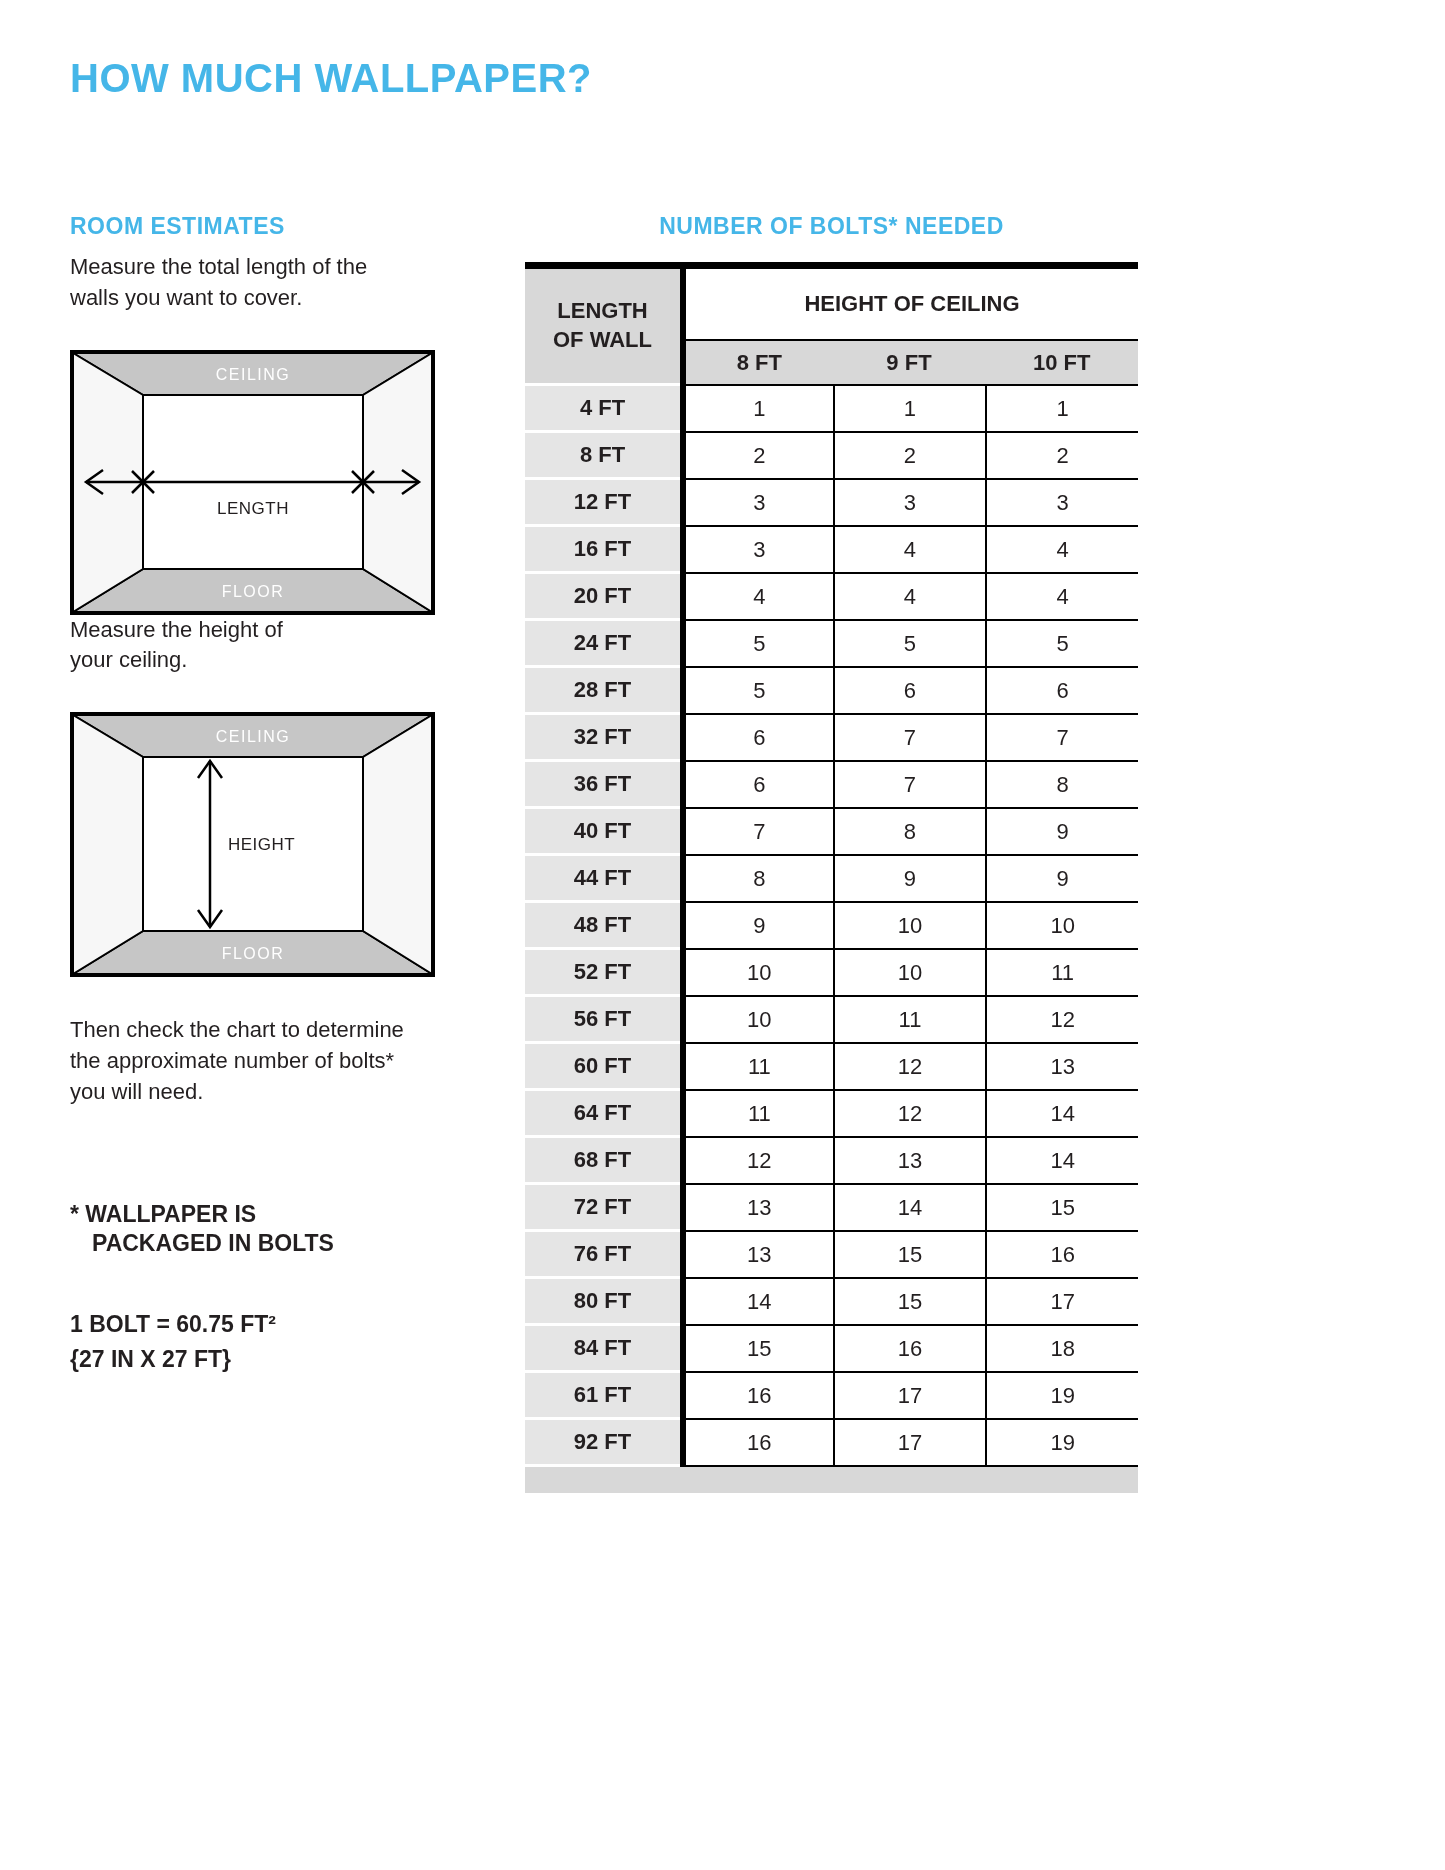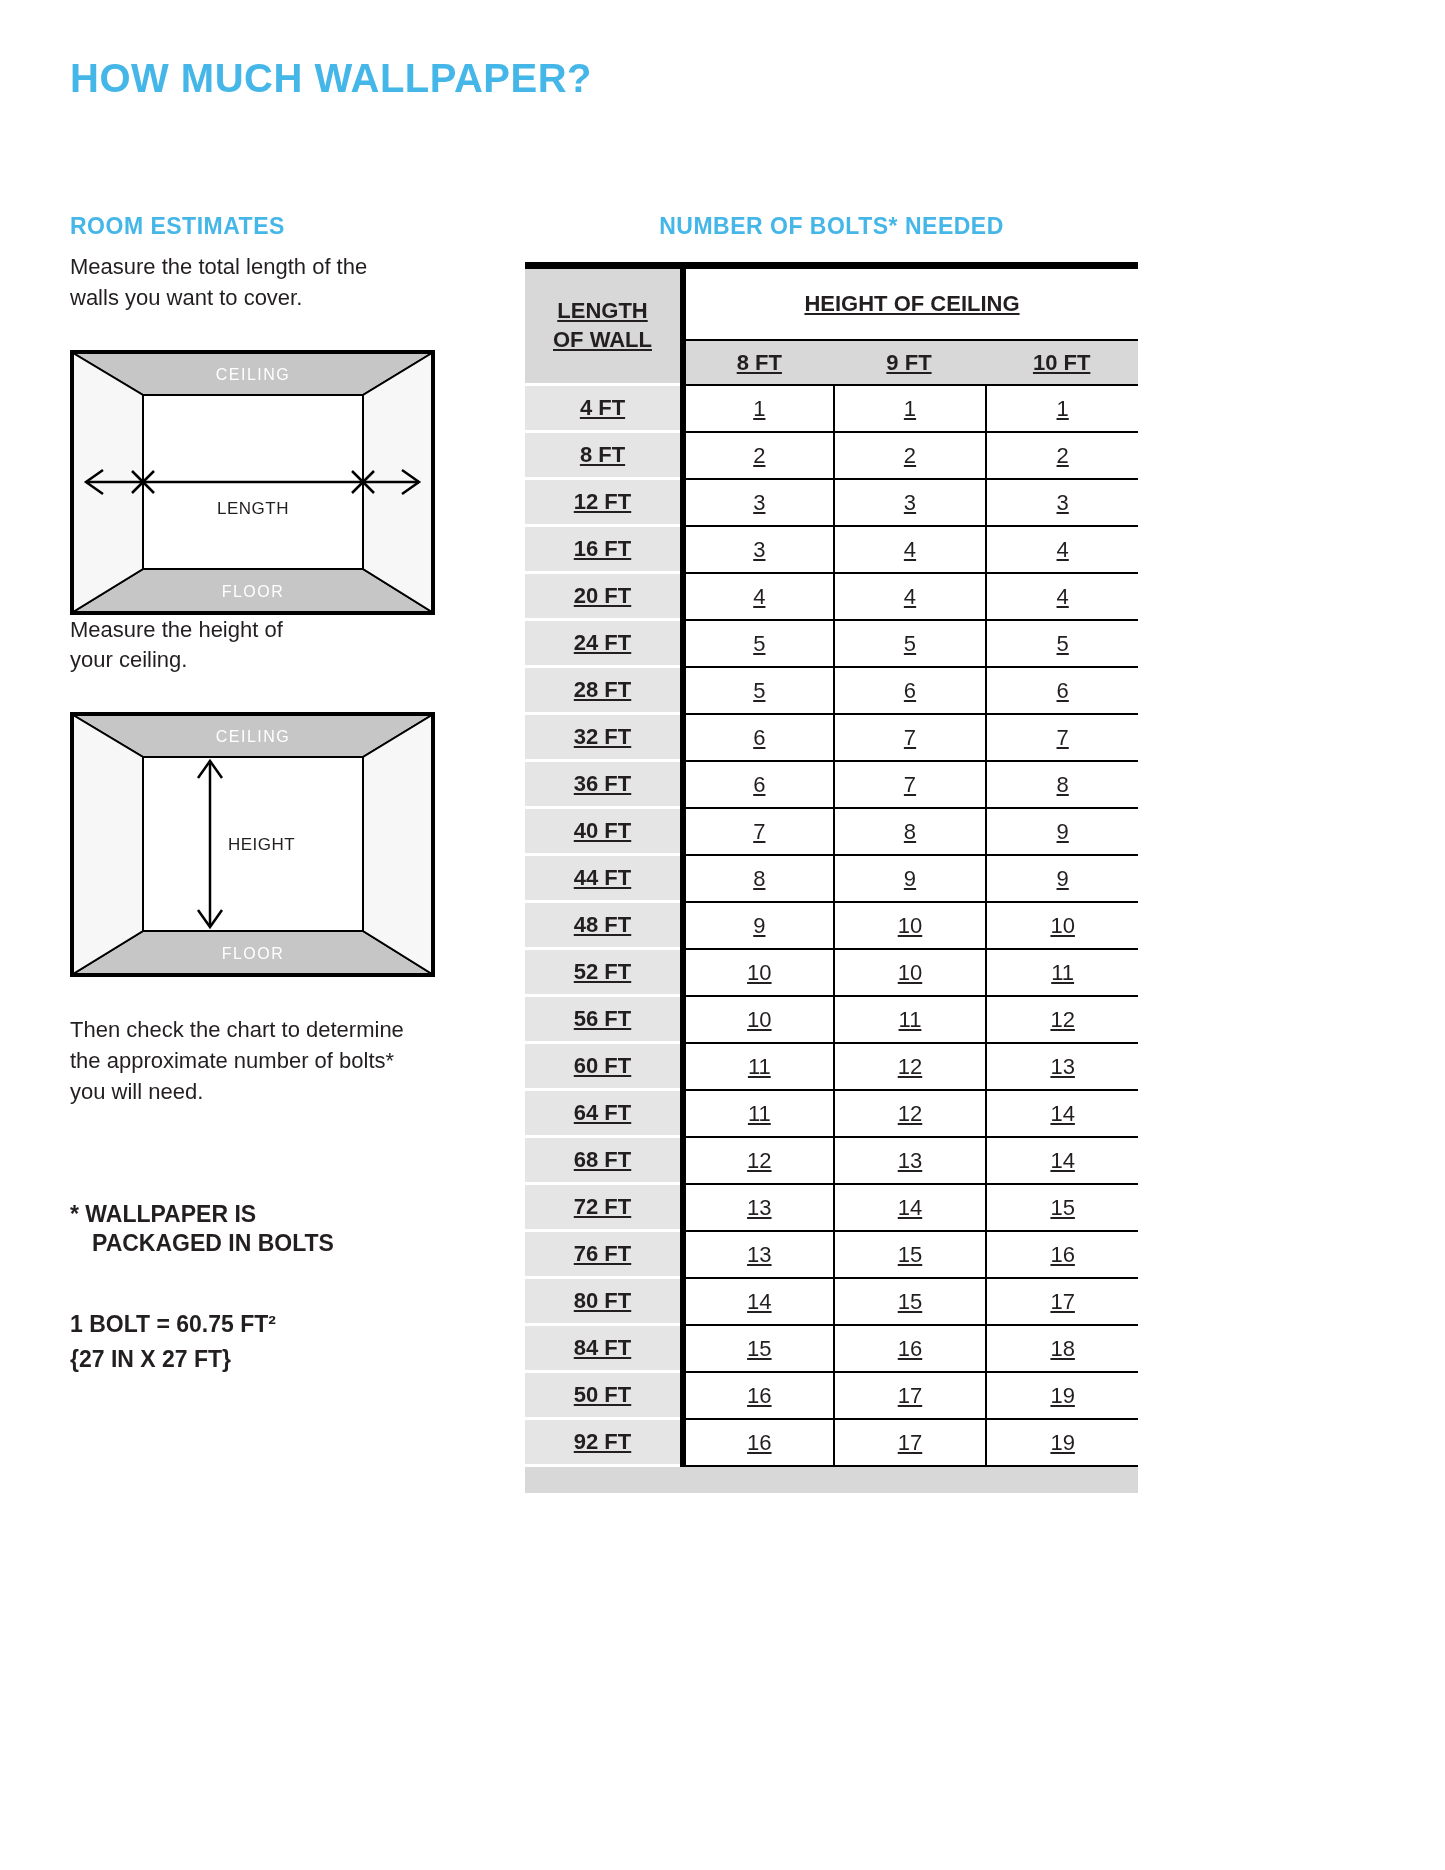--- a/index.html
+++ b/index.html
@@ -47,21 +47,20 @@
   .note .indent { padding-left: 22px; }
   .bolt-info { margin-top: 48px; font-size: 23px; font-weight: bold; line-height: 1.5; }
 
   
   table.bolts {
     border-collapse: separate;
     border-spacing: 0;
     width: 613px;
     border-top: 7px solid #000;
     table-layout: fixed;
-    text-decoration: underline;
   }
   table.bolts th, table.bolts td {
     text-align: center;
     vertical-align: middle;
     font-size: 22px;
   }
   th.col-length {
     width: 155px;
     background: #d8d8d8;
     font-weight: bold;
@@ -309,21 +308,21 @@
               <td>15</td>
               <td>17</td>
             </tr>
             <tr>
               <th>84 FT</th>
               <td>15</td>
               <td>16</td>
               <td>18</td>
             </tr>
             <tr>
-              <th>50 FT</th>
+              <th>61 FT</th>
               <td>16</td>
               <td>17</td>
               <td>19</td>
             </tr>
             <tr>
               <th>92 FT</th>
               <td>16</td>
               <td>17</td>
               <td>19</td>
             </tr>

